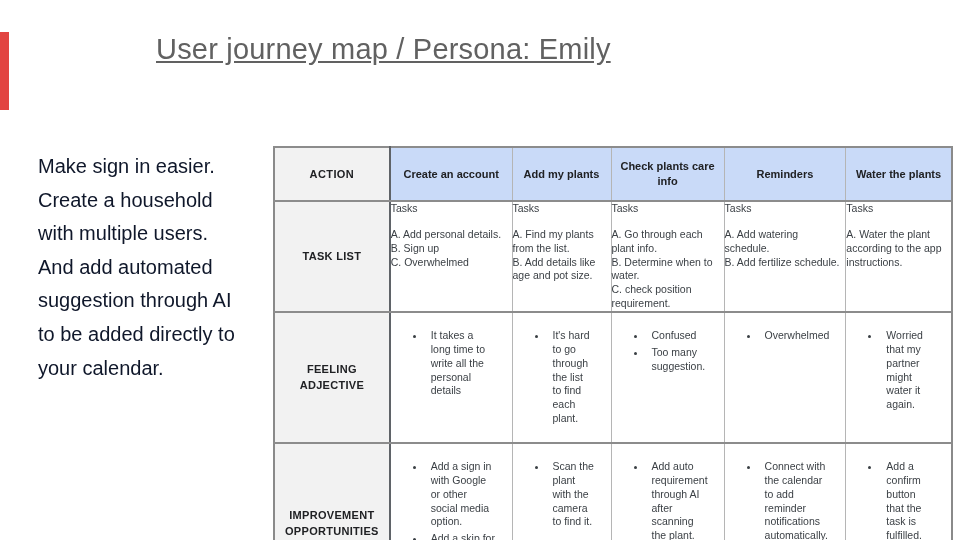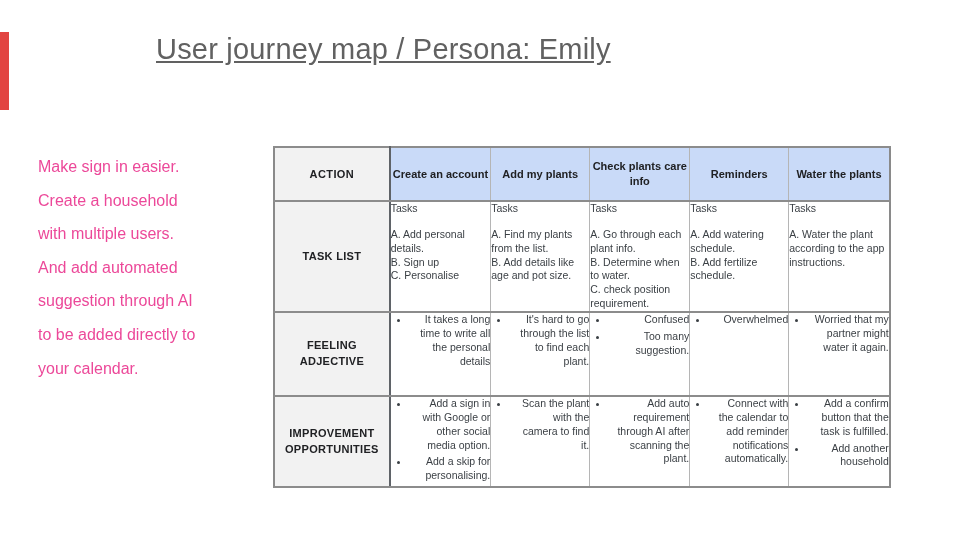--- a/index.html
+++ b/index.html
@@ -26,22 +26,22 @@
     font-weight: 400;
     color: #616161;
     letter-spacing: 0.2px;
     white-space: nowrap;
     text-decoration: underline;
   }
 
   .note {
     position: absolute;
     left: 38px; top: 150px;
-    font-size: 16px;
-    color: #ec4899;
+    font-size: 20px;
+    color: #0f172a;
   }
   .note .line { line-height: 33.6px; white-space: nowrap; }
 
   table.journey {
     position: absolute;
     left: 273px; top: 146px;
     border-collapse: collapse;
     table-layout: fixed;
     border: 2px solid #8a8a8a;
   }
@@ -101,24 +101,23 @@
     padding: 7px 8px 6px 8px;
   }
   tr.row-0 td, tr.row-0 th { height: 82px; }
   tr.row-1 td, tr.row-1 th { height: 84px; }
   tr.row-2 td, tr.row-2 th { height: 90px; }
 
   .cell-heading { margin-bottom: 12px; }
   .task-item { margin: 0; }
 
   ul.bullets {
-    margin: 0;
+    margin: 16px;
     padding-left: 19px;
     list-style: disc;
-    text-align: right;
   }
   ul.bullets li {
     padding-left: 5px;
     margin-bottom: 3px;
   }
 </style>
 </head>
 <body>
 
 <div class="slide">
@@ -153,21 +152,21 @@
           <th>Water the plants</th>
         </tr>
       </thead>
     <tbody>
         <tr class="row-0">
           <th class="row-label">TASK LIST</th>
           <td>
             <div class="cell-heading">Tasks</div>
             <div class="task-item">A. Add personal details.</div>
             <div class="task-item">B. Sign up</div>
-            <div class="task-item">C. Personalise</div>
+            <div class="task-item">C. Overwhelmed</div>
           </td>
           <td>
             <div class="cell-heading">Tasks</div>
             <div class="task-item">A. Find my plants from the list.</div>
             <div class="task-item">B. Add details like age and pot size.</div>
           </td>
           <td>
             <div class="cell-heading">Tasks</div>
             <div class="task-item">A. Go through each plant info.</div>
             <div class="task-item">B. Determine when to water.</div>

